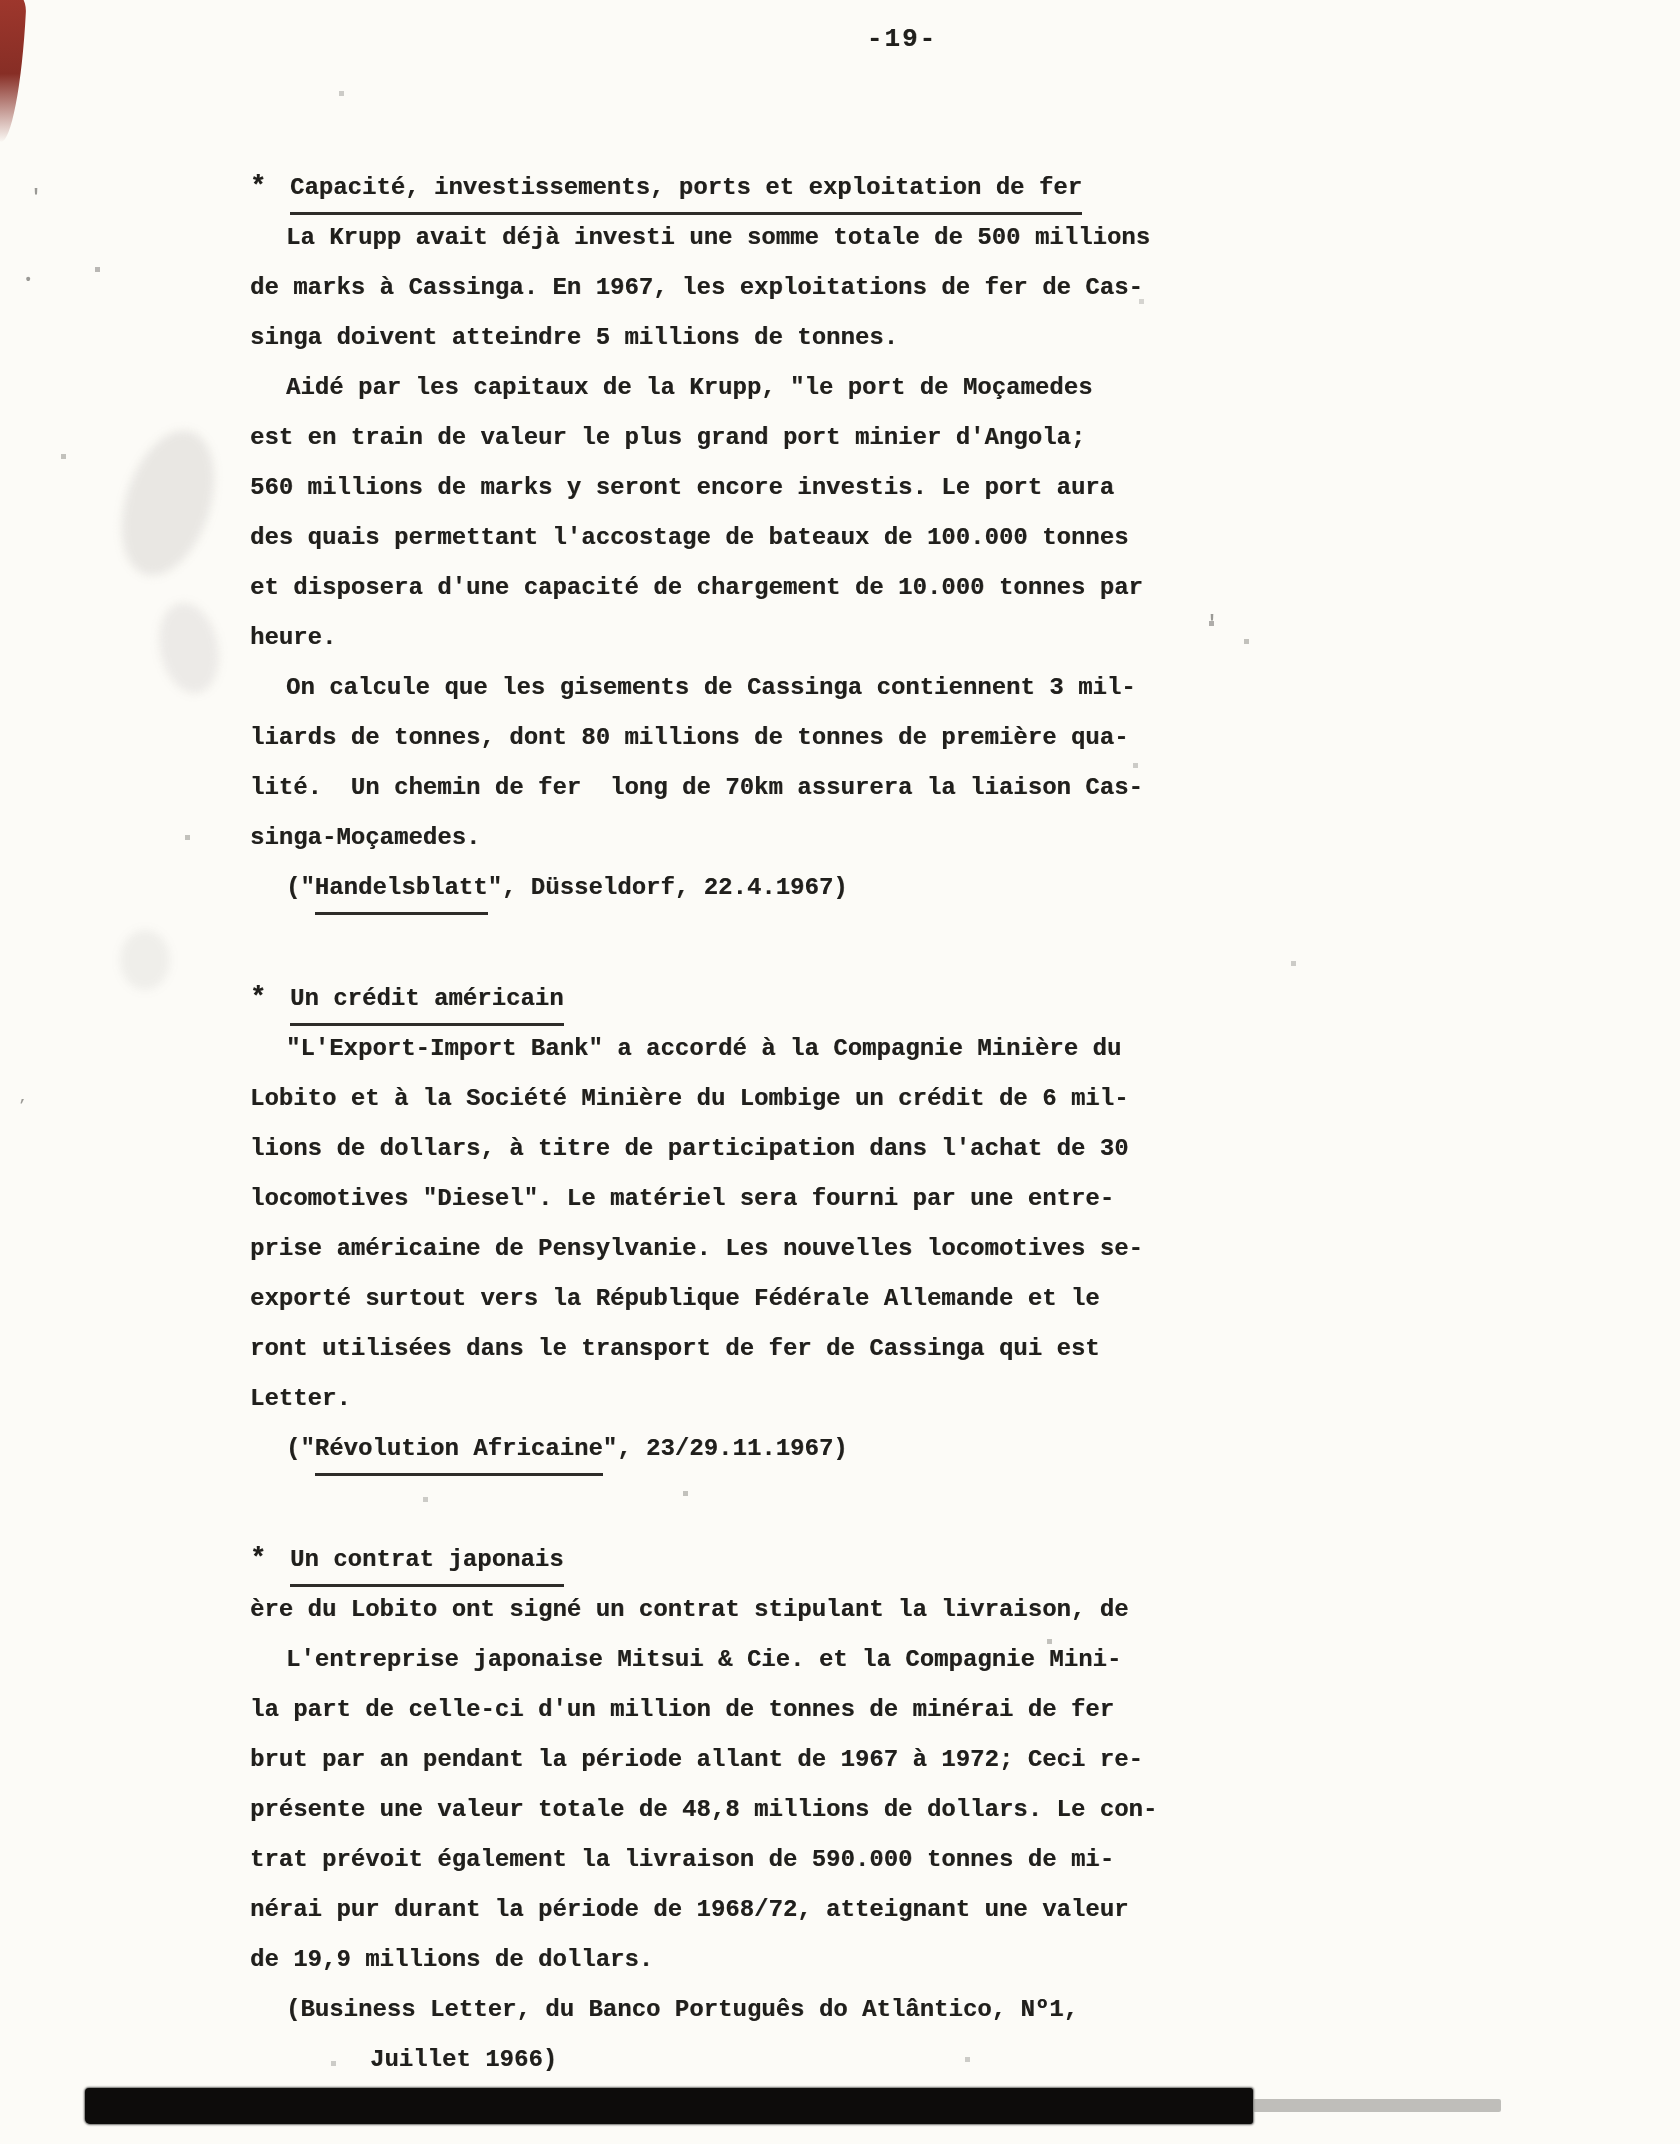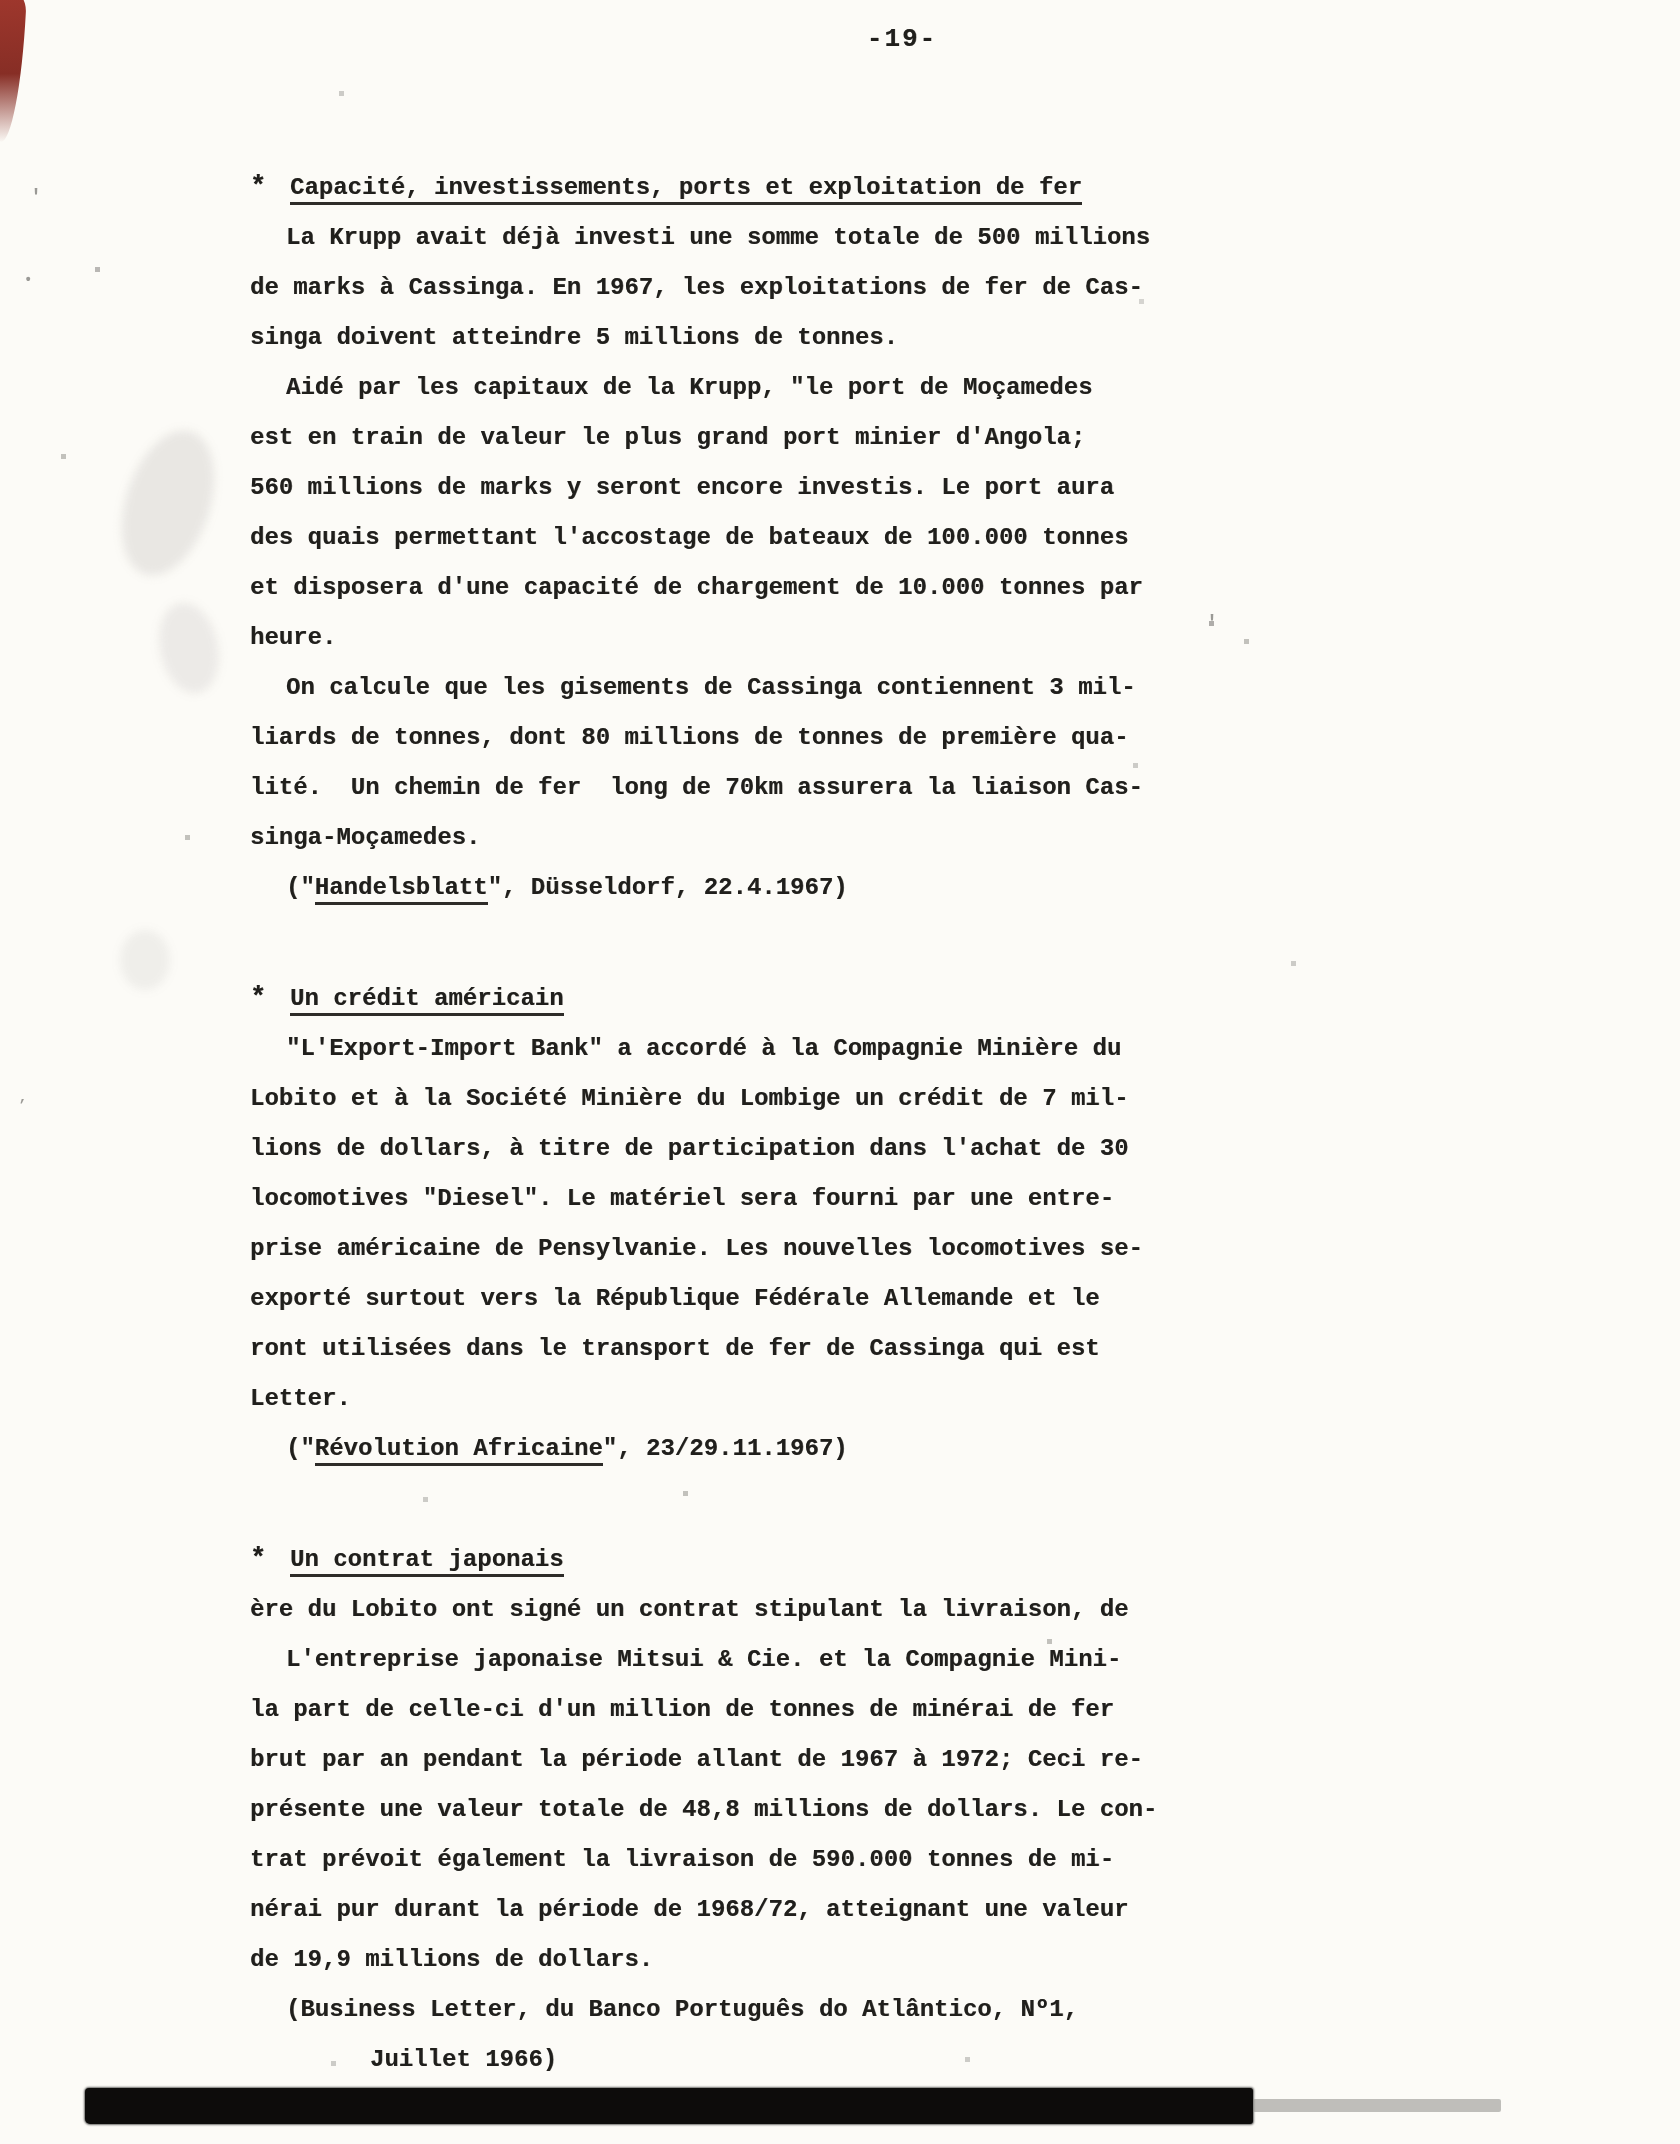--- a/index.html
+++ b/index.html
@@ -21,21 +21,21 @@
   .content{
     position:absolute;left:250px;top:162px;width:980px;
     font-size:24px;line-height:50px;
   }
   .section{margin:0;}
   .section.gap{margin-top:60px;}
   .heading-row{white-space:pre;}
   .bullet{display:inline-block;width:40px;font-size:27px;}
   .u{
     border-bottom:3.5px solid rgba(28,26,23,0.92);
-    padding-bottom:1px;
+    padding-bottom:11px;
   }
   .line{white-space:pre;}
   .line.first{text-indent:36px;}
   .line.citation{text-indent:36px;}
   .line.citation.deep{text-indent:120px;}
 
   
   .red-streak{
     position:absolute;left:-7px;top:-10px;width:30px;height:152px;
     background:linear-gradient(176deg,#99271c 0%,#7d1c13 55%,rgba(125,28,19,0) 100%);
@@ -112,21 +112,21 @@
         <div class="line">heure.</div>
         <div class="line first">On calcule que les gisements de Cassinga contiennent 3 mil-</div>
         <div class="line">liards de tonnes, dont 80 millions de tonnes de première qua-</div>
         <div class="line">lité.  Un chemin de fer  long de 70km assurera la liaison Cas-</div>
         <div class="line">singa-Moçamedes.</div>
         <div class="line citation"><span>("</span><span class="u">Handelsblatt</span><span>", Düsseldorf, 22.4.1967)</span></div>
       </div>
       <div class="section gap">
         <div class="heading-row"><span class="bullet">*</span><span class="u heading">Un crédit américain</span></div>
         <div class="line first">"L'Export-Import Bank" a accordé à la Compagnie Minière du</div>
-        <div class="line">Lobito et à la Société Minière du Lombige un crédit de 7 mil-</div>
+        <div class="line">Lobito et à la Société Minière du Lombige un crédit de 6 mil-</div>
         <div class="line">lions de dollars, à titre de participation dans l'achat de 30</div>
         <div class="line">locomotives "Diesel". Le matériel sera fourni par une entre-</div>
         <div class="line">prise américaine de Pensylvanie. Les nouvelles locomotives se-</div>
         <div class="line">exporté surtout vers la République Fédérale Allemande et le</div>
         <div class="line">ront utilisées dans le transport de fer de Cassinga qui est</div>
         <div class="line">Letter.</div>
         <div class="line citation"><span>("</span><span class="u">Révolution Africaine</span><span>", 23/29.11.1967)</span></div>
       </div>
       <div class="section gap">
         <div class="heading-row"><span class="bullet">*</span><span class="u heading">Un contrat japonais</span></div>

